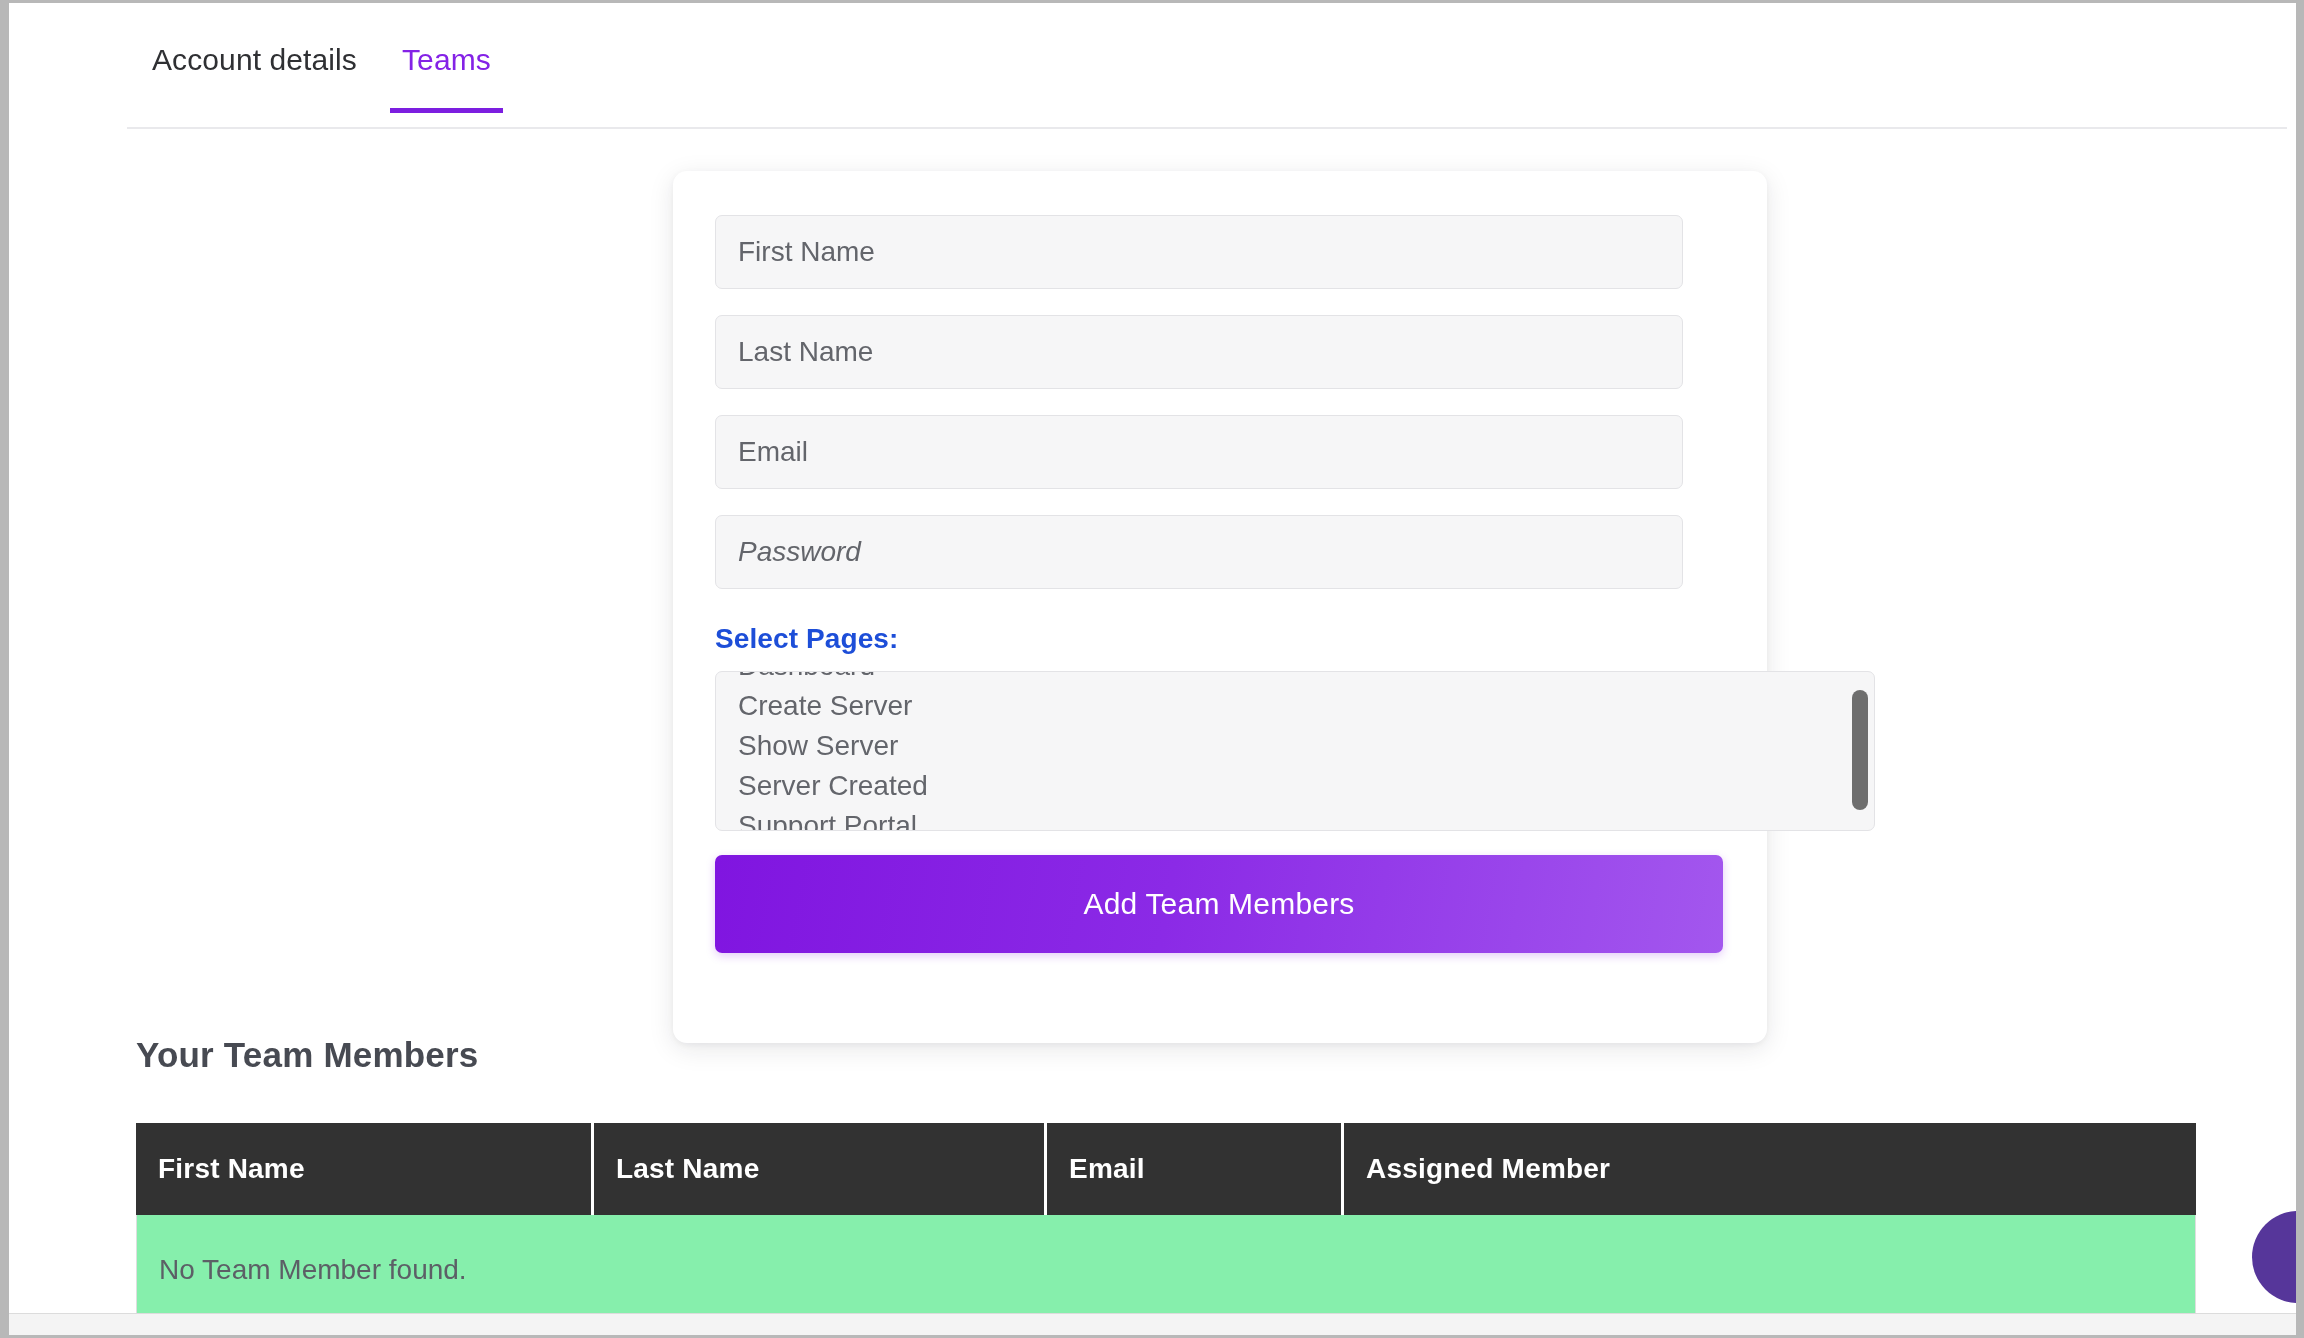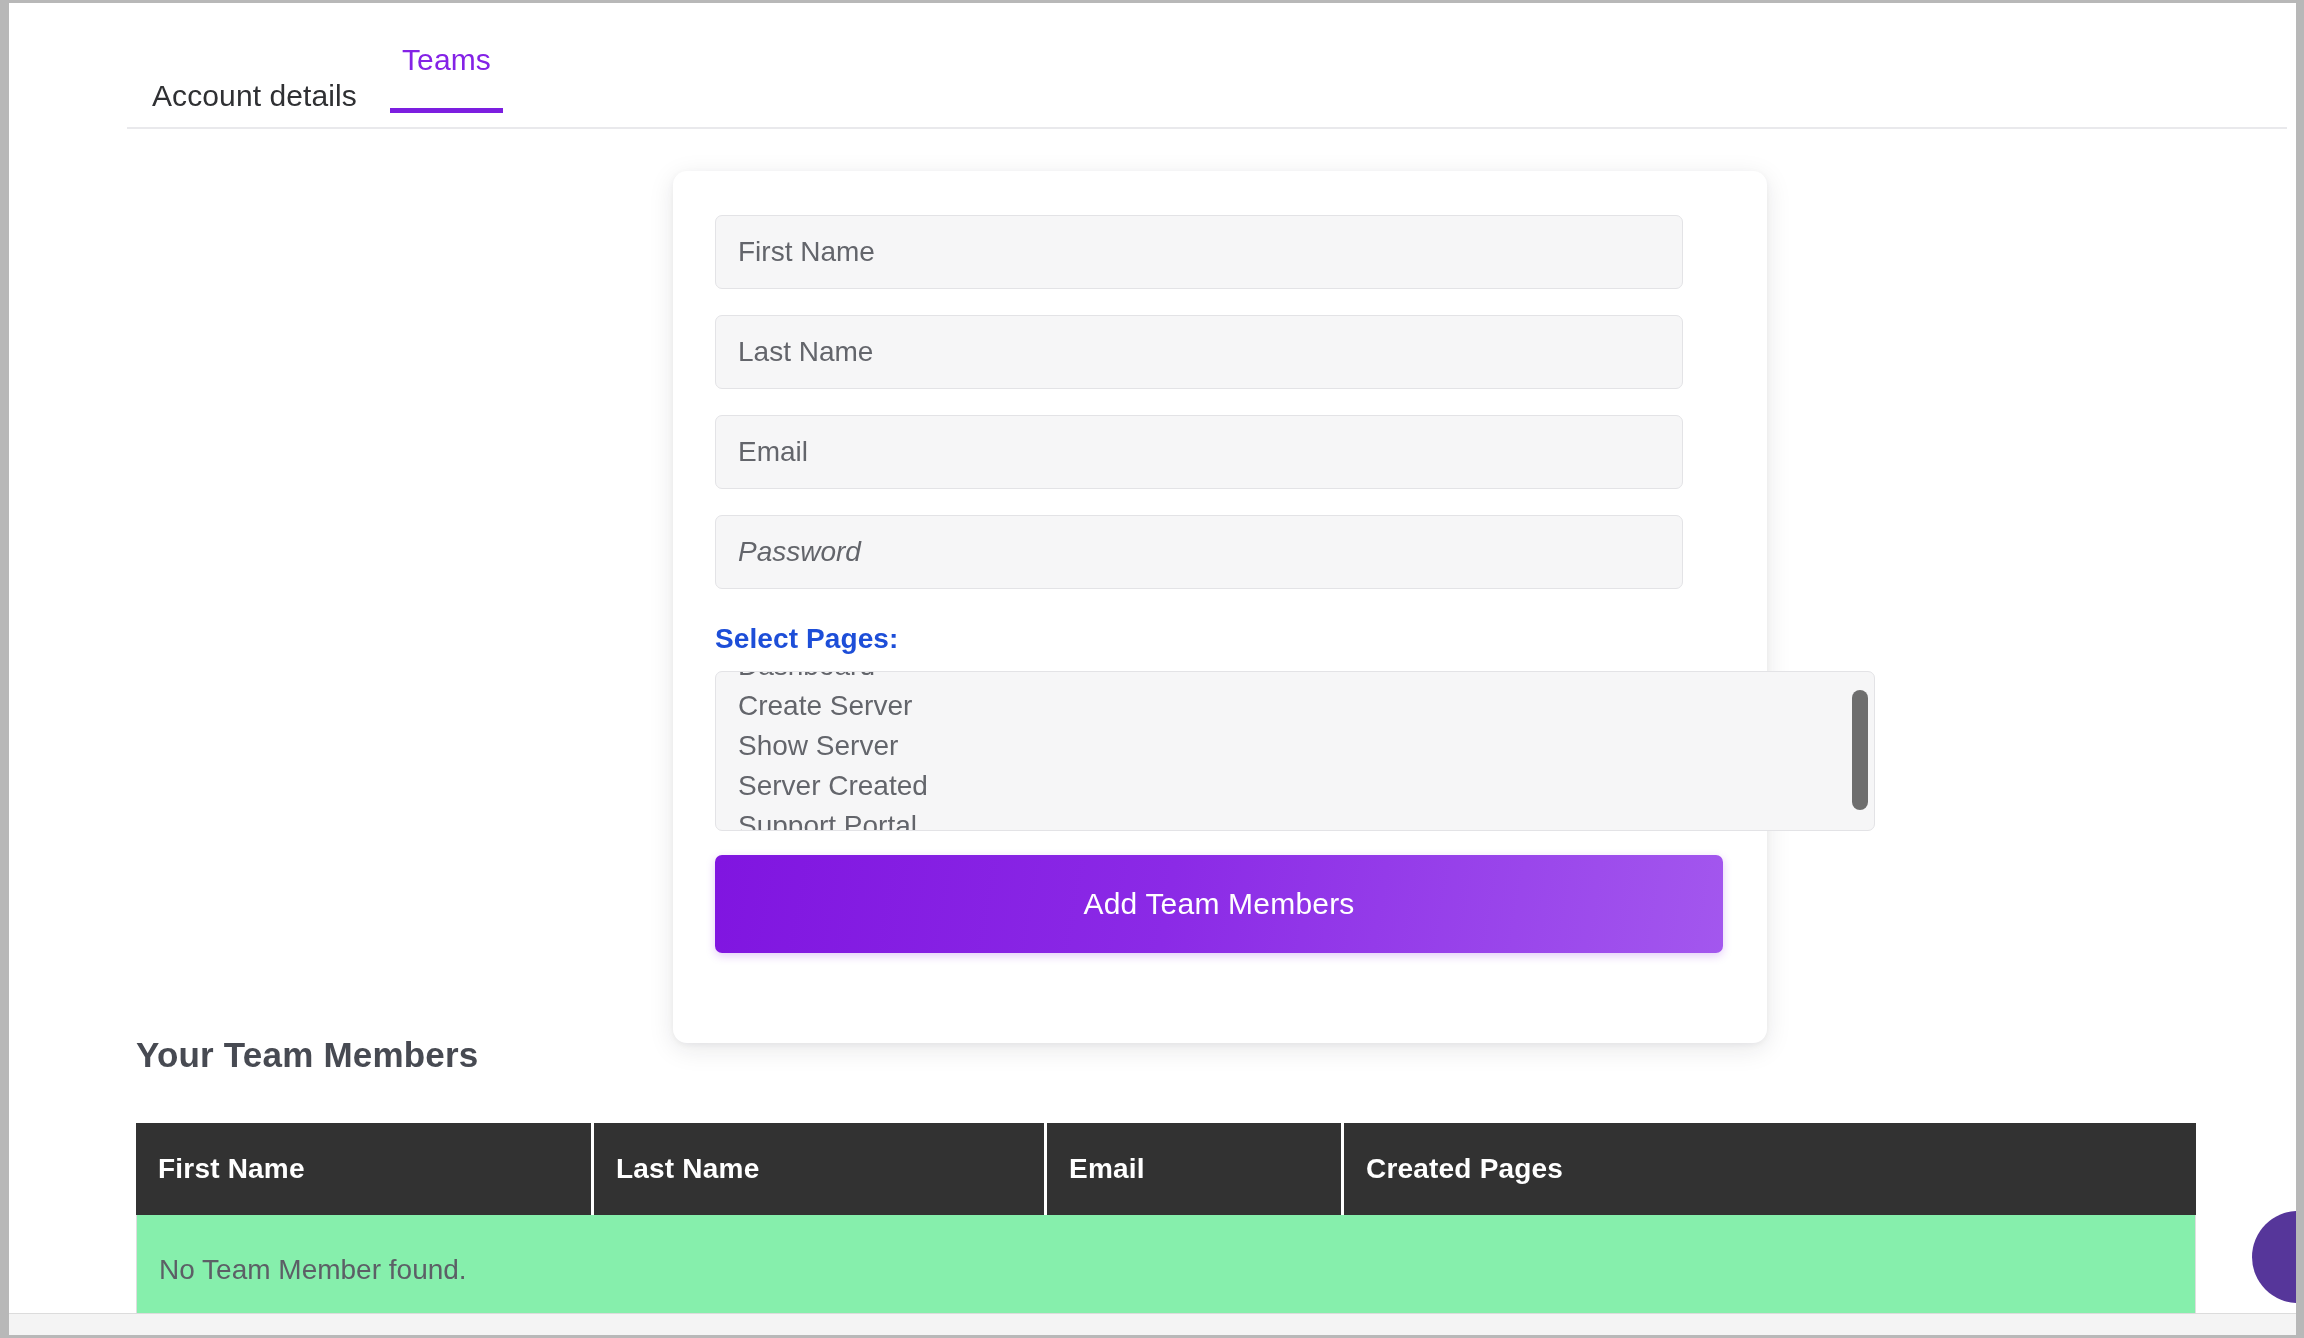--- a/index.html
+++ b/index.html
@@ -35,21 +35,21 @@
   }
   .tab {
     position: absolute;
     top: 40px;
     font-size: 30px;
     letter-spacing: .1px;
     white-space: nowrap;
     padding-bottom: 36px;
     cursor: pointer;
   }
-  .tab-account { left: 143px; color: #2f3033; margin-top: 36px; }
+  .tab-account { left: 143px; color: #2f3033; }
   .tab-teams   { left: 393px; color: #8422e6; }
   .tab-teams::after {
     content: "";
     position: absolute;
     left: -12px; right: -12px; bottom: 0;
     height: 5px;
     background: #7c1ee0;
   }
 
   
@@ -254,21 +254,21 @@
     <button class="add-btn">Add Team Members</button>
   </div>
 
   <div class="members-title">Your Team Members</div>
 
   <div class="members-table">
     <div class="thead">
       <div class="th col-0">First Name</div>
       <div class="th col-1">Last Name</div>
       <div class="th col-2">Email</div>
-      <div class="th col-3">Created Pages</div>
+      <div class="th col-3">Assigned Member</div>
     </div>
     <div class="tbody-row">
       <div class="empty-cell">No Team Member found.</div>
     </div>
   </div>
 
   <div class="chat-bubble"></div>
   <div class="page-bottom-strip"></div>
 
 </div>

